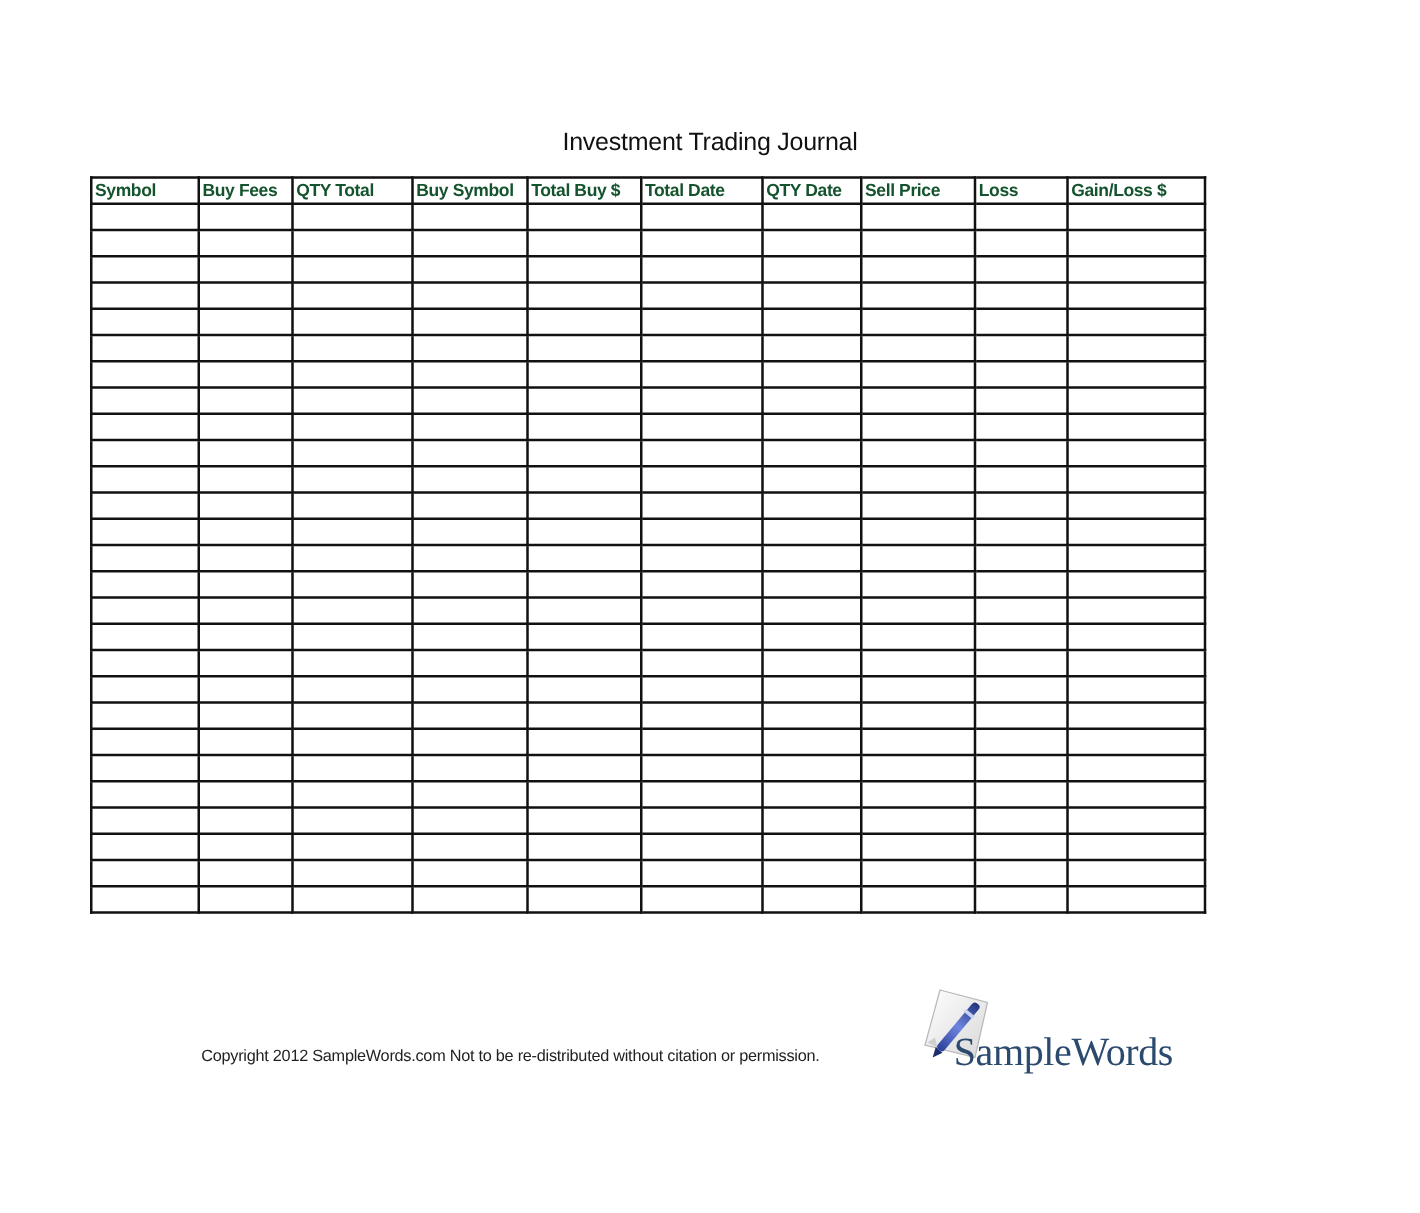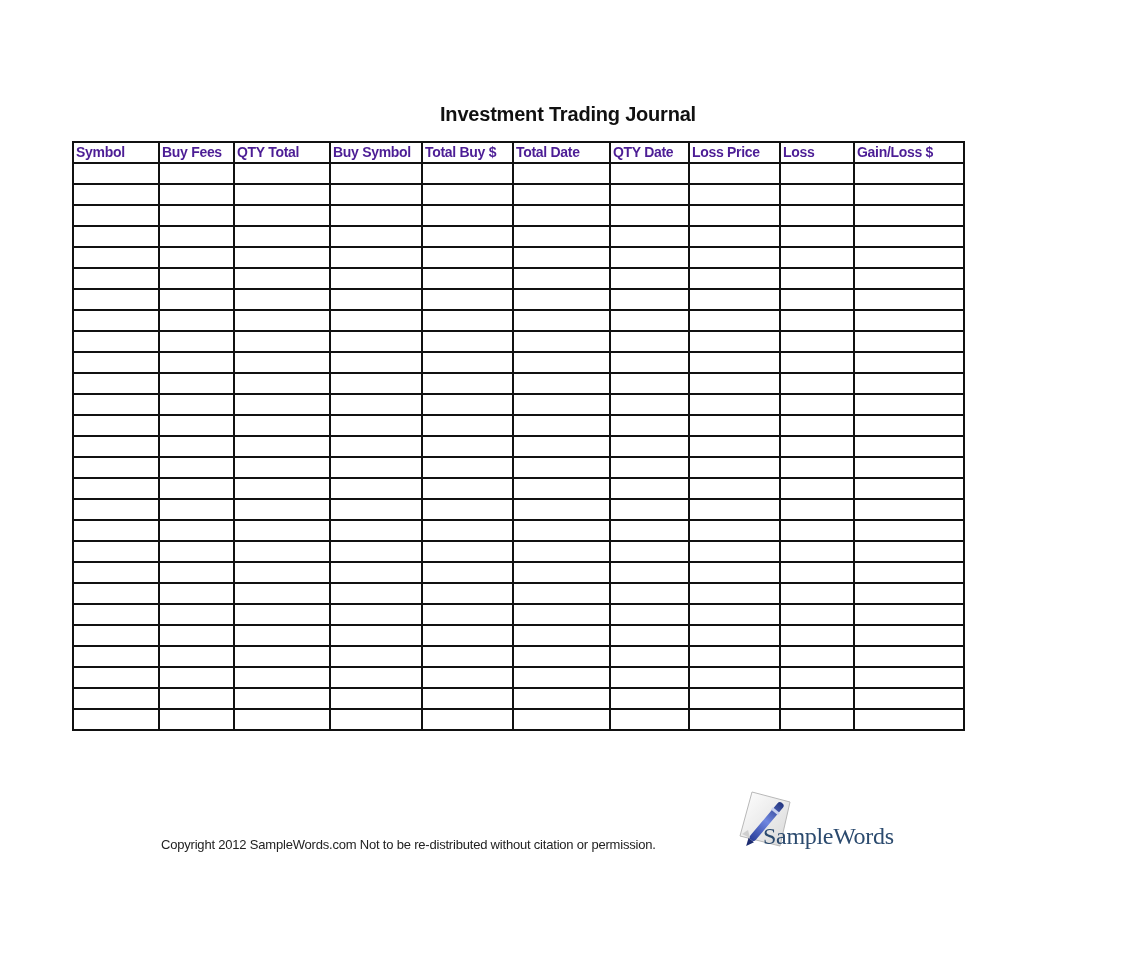--- a/index.html
+++ b/index.html
@@ -15,21 +15,21 @@
       font-family: "Liberation Sans", "DejaVu Sans", sans-serif;
       color: #000;
     }
     .page-title {
       position: absolute;
       left: 0;
       width: 1136px;
       top: 103px;
       text-align: center;
       font-size: 20px;
-      font-weight: bold;
+      font-weight: normal;
       letter-spacing: -0.2px;
       color: #111;
     }
     table.journal {
       position: absolute;
       left: 72px;
       top: 141px;
       width: 891px;
       border-collapse: collapse;
       table-layout: fixed;
@@ -42,21 +42,21 @@
       height: 19px;
       overflow: hidden;
       white-space: nowrap;
     }
     table.journal th {
       text-align: left;
       font-size: 14px;
       font-weight: bold;
       height: 19px;
       line-height: 19px;
-      color: #4c1d95;
+      color: #14532d;
       letter-spacing: -0.3px;
     }
     table.journal td {
       height: 19px;
       background: #fff;
     }
     .footer-copyright {
       position: absolute;
       left: 161px;
       top: 837px;
@@ -75,21 +75,21 @@
     .brand-logo svg {
       position: absolute;
       left: 0;
       top: 0;
     }
     .brand-name {
       position: absolute;
       left: 25px;
       top: 33px;
       font-family: "Liberation Serif", "DejaVu Serif", serif;
-      font-size: 24px;
+      font-size: 32px;
       color: #2b4a6e;
       letter-spacing: -0.3px;
       white-space: nowrap;
     }
   </style>
 </head>
 <body>
 
 <div>
   <div class="page-title">Investment Trading Journal</div>
@@ -109,21 +109,21 @@
       </colgroup>
     <thead>
       <tr id="header-row">
           <th>Symbol</th>
           <th>Buy Fees</th>
           <th>QTY Total</th>
           <th>Buy Symbol</th>
           <th>Total Buy $</th>
           <th>Total Date</th>
           <th>QTY Date</th>
-          <th>Loss Price</th>
+          <th>Sell Price</th>
           <th>Loss</th>
           <th>Gain/Loss $</th>
         </tr>
     </thead>
     <tbody id="table-body">
         <tr>
           <td></td>
           <td></td>
           <td></td>
           <td></td>

